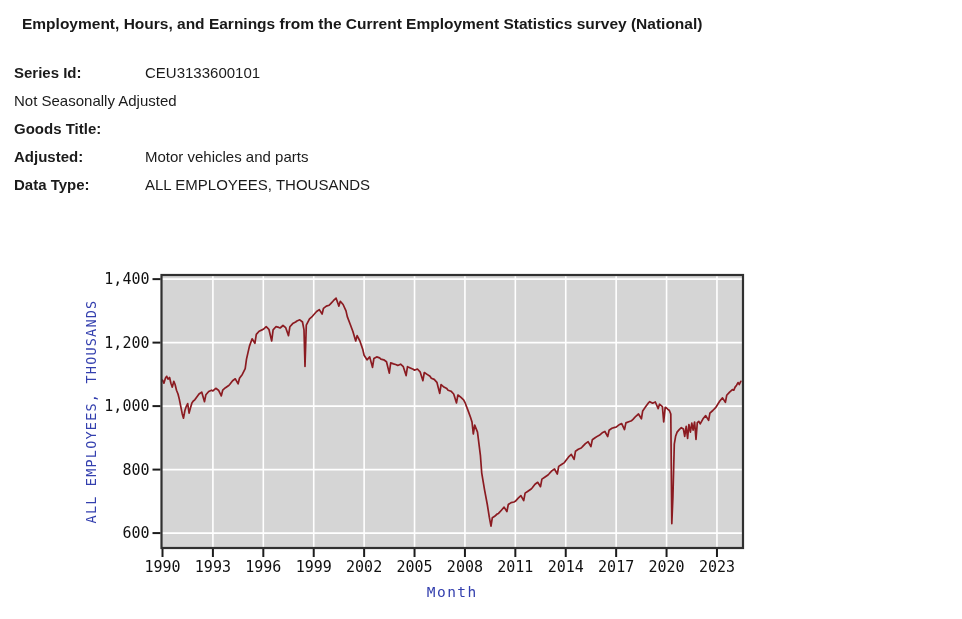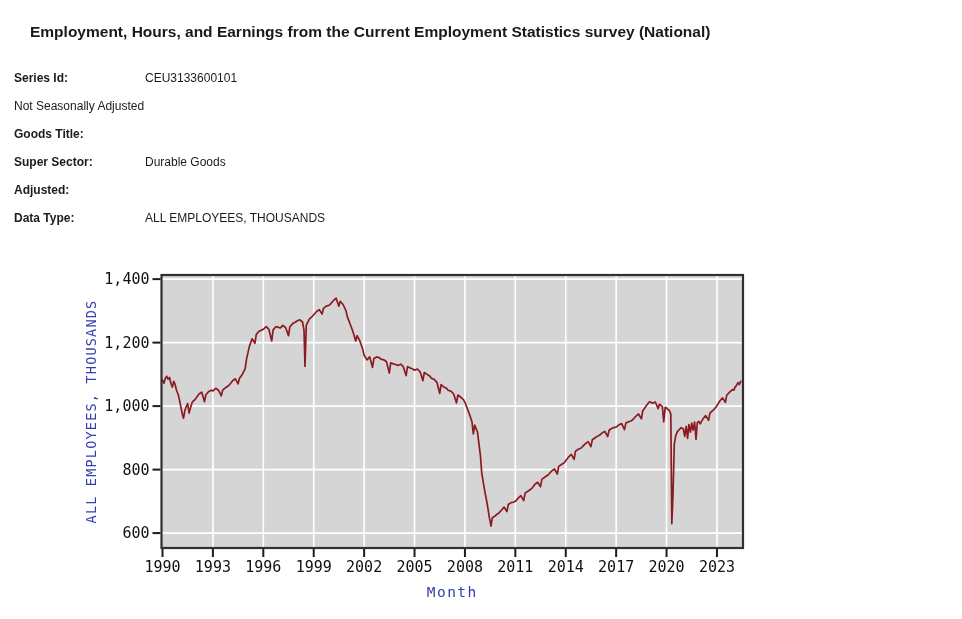--- a/index.html
+++ b/index.html
@@ -1,25 +1,25 @@
 <!DOCTYPE html>
 <html><head>
 <meta charset="utf-8">
 <style>
   html,body{margin:0;padding:0}
   body{
     width:962px;height:619px;position:relative;background:#ffffff;
     font-family:"Liberation Sans",sans-serif;color:#1b1b1b;overflow:hidden;
   }
   .title{
-    position:absolute;left:14px;top:7px;margin:16px;
+    position:absolute;left:14px;top:7px;margin:8px;
     font-size:15.5px;font-weight:700;color:#191919;white-space:nowrap;
   }
   .meta{position:absolute;left:14px;top:64px}
-  .meta-row{display:flex;align-items:center;height:28px;font-size:12px}
+  .meta-row{display:flex;height:28px;font-size:15px}
   .meta-label{width:131px;flex:none;font-weight:700}
   .meta-value{white-space:nowrap}
   .meta-plain{white-space:nowrap}
   .chart-wrap{position:absolute;left:0;top:0;width:962px;height:619px}
   .chart-wrap svg{position:absolute;left:0;top:0}
 </style>
 </head>
 <body>
 
 <div class="page">
@@ -31,25 +31,22 @@
       <span class="meta-label">Series Id:</span>
       <span class="meta-value">CEU3133600101</span>
     </div>
     <div class="meta-row">
       <span class="meta-plain">Not Seasonally Adjusted</span>
     </div>
     <div class="meta-row">
       <span class="meta-label">Goods Title:</span>
     </div>
     <div class="meta-row">
-      <span class="meta-label">Super Sector:</span>
-      <span class="meta-value">Durable Goods</span>
-    </div>
-    <div class="meta-row">
       <span class="meta-label">Adjusted:</span>
+      <span class="meta-value">Motor vehicles and parts</span>
     </div>
     <div class="meta-row">
       <span class="meta-label">Data Type:</span>
       <span class="meta-value">ALL EMPLOYEES, THOUSANDS</span>
     </div>
   </div>
 
   <div class="chart-wrap">
     <svg id="chart-svg" width="962" height="619" viewBox="0 0 962 619">
         <rect x="161.5" y="275" width="581.5" height="273" fill="#d5d5d5"></rect>

